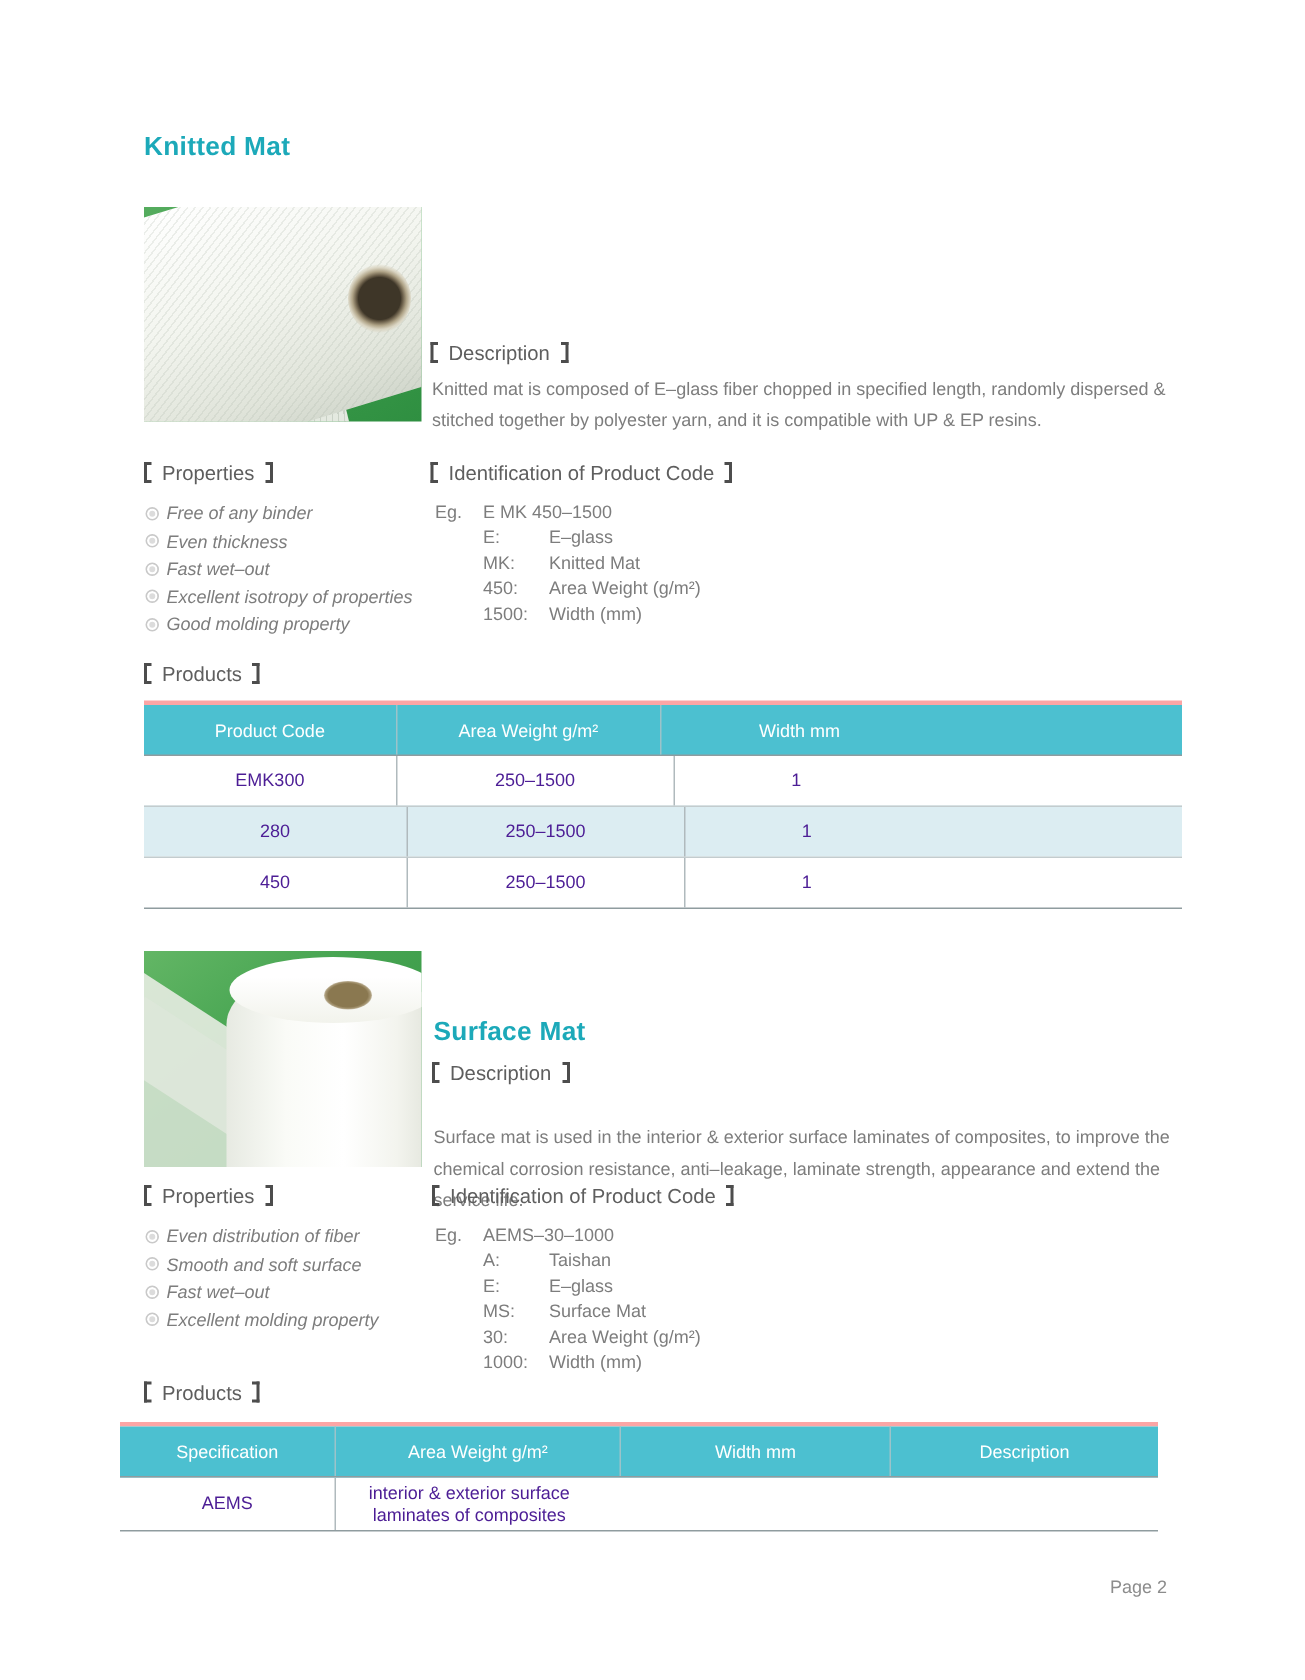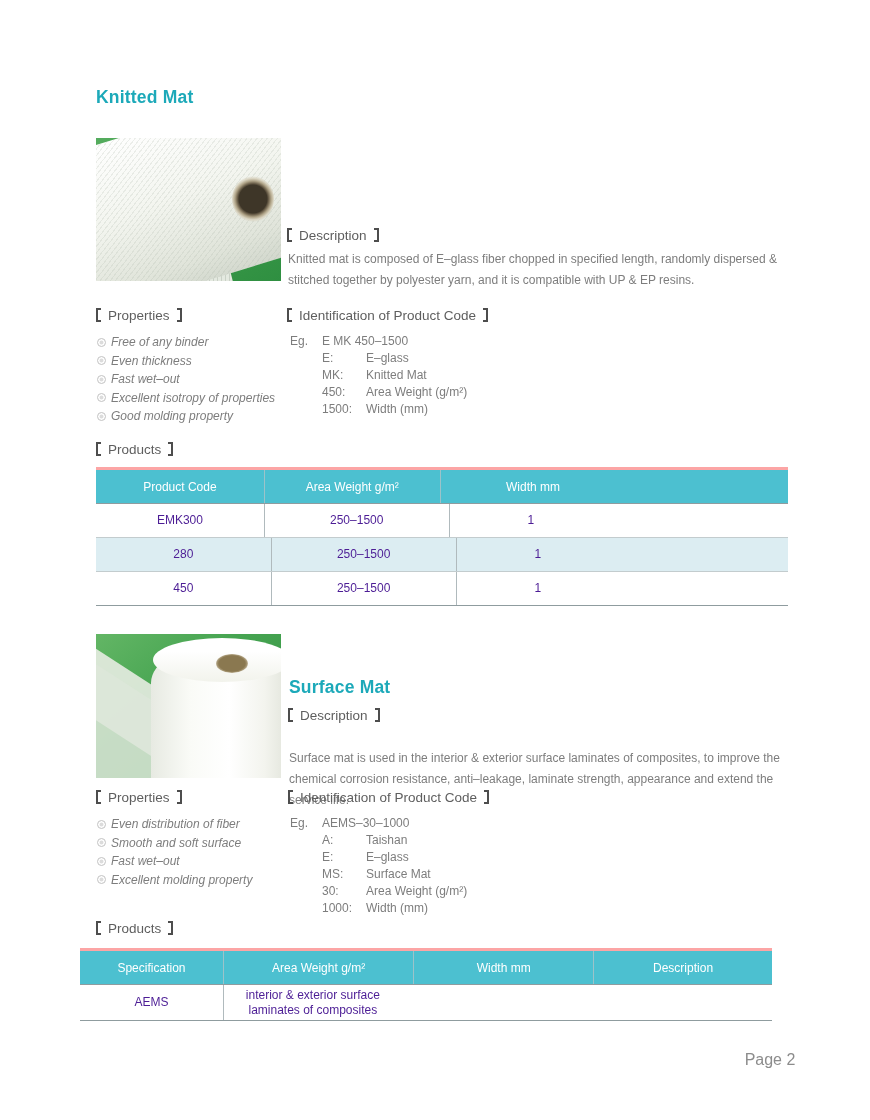--- a/index.html
+++ b/index.html
@@ -65,21 +65,21 @@
   .photo2 .ribbon2{position:absolute;left:-55px;top:88px;width:250px;height:130px;transform:rotate(33deg);
     background:#dde6d9;opacity:.85;}
   .photo2 .roll{position:absolute;left:55px;top:10px;width:142px;height:150px;
     background:linear-gradient(90deg,#e7eae2 0%,#fafbf7 28%,#ffffff 55%,#f3f4ee 80%,#dee1d7 100%);
     border-radius:50% 50% 0 0 / 26% 26% 0 0;}
   .photo2 .roll::before{content:"";position:absolute;top:-6px;left:2px;right:2px;height:44px;border-radius:50%;
     background:linear-gradient(180deg,#ffffff 30%,#f2f3ec 100%);}
   .photo2 .core{position:absolute;left:120px;top:20px;width:32px;height:19px;border-radius:50%;
     background:radial-gradient(ellipse at 50% 50%,#8a7850 0 58%,#a69673 66%,rgba(255,255,255,0) 78%);}
 
-  .page-num{position:absolute;left:740px;top:1047px;width:60px;text-align:center;font-size:16px;color:#8c8c8c;}
+  .page-num{position:absolute;left:740px;top:1047px;width:60px;text-align:left;font-size:12px;color:#8c8c8c;}
 </style>
 </head>
 <body>
 
 <div class="page">
 
   <div class="product-title" style="left:96px;top:83px;">Knitted Mat</div>
 
   <div class="photo photo1" style="left:96px;top:134px;">
     <div class="sheet"></div>

